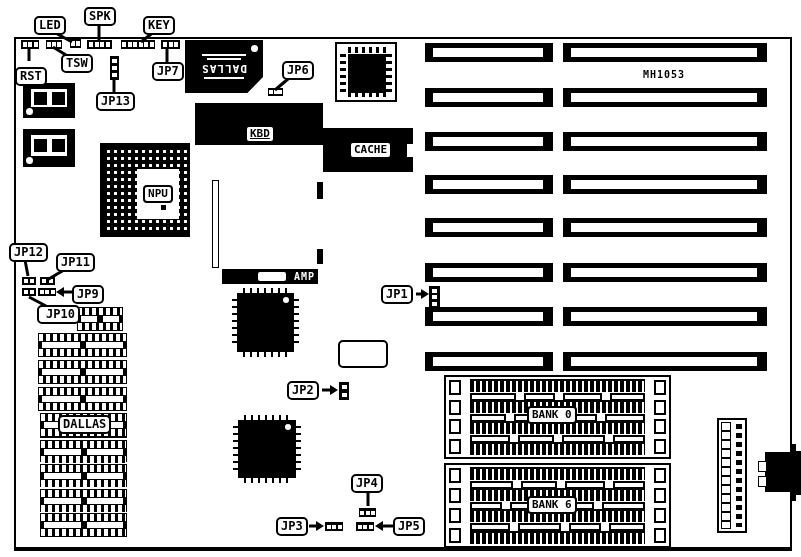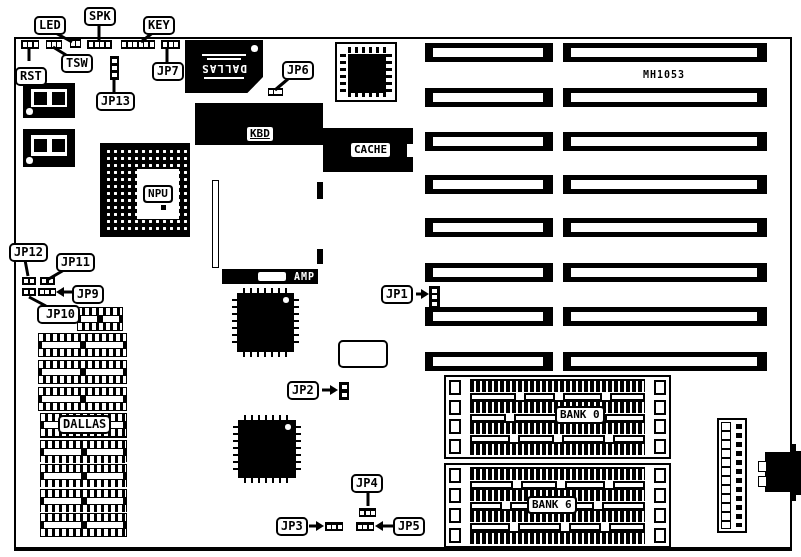--- a/index.html
+++ b/index.html
@@ -360,21 +360,21 @@
       </div>
     <div class="comb" style="left:24px;right:24px;top:44px;"></div>
     <div class="bars" style="left:24px;right:24px;top:58px;">
         <i style="flex:1"></i>
         <i style="flex:.9"></i>
         <i style="flex:1.1"></i>
         <i style="flex:.8"></i>
       </div>
     <div class="comb" style="left:24px;right:24px;top:65px;"></div>
   </div>
-  <div class="tagbox" style="left:555px;top:406px;z-index:6;">BANK 0</div>
+  <div class="tagbox" style="left:527px;top:406px;z-index:6;">BANK 0</div>
 
   <div class="bank" style="left:444px;top:463px;width:227px;height:85px;">
     <div class="latchcol" style="left:3px;top:3px;bottom:3px;">
         <i></i>
         <i></i>
         <i></i>
         <i></i>
       </div>
     <div class="latchcol" style="right:3px;top:3px;bottom:3px;">
         <i></i>

